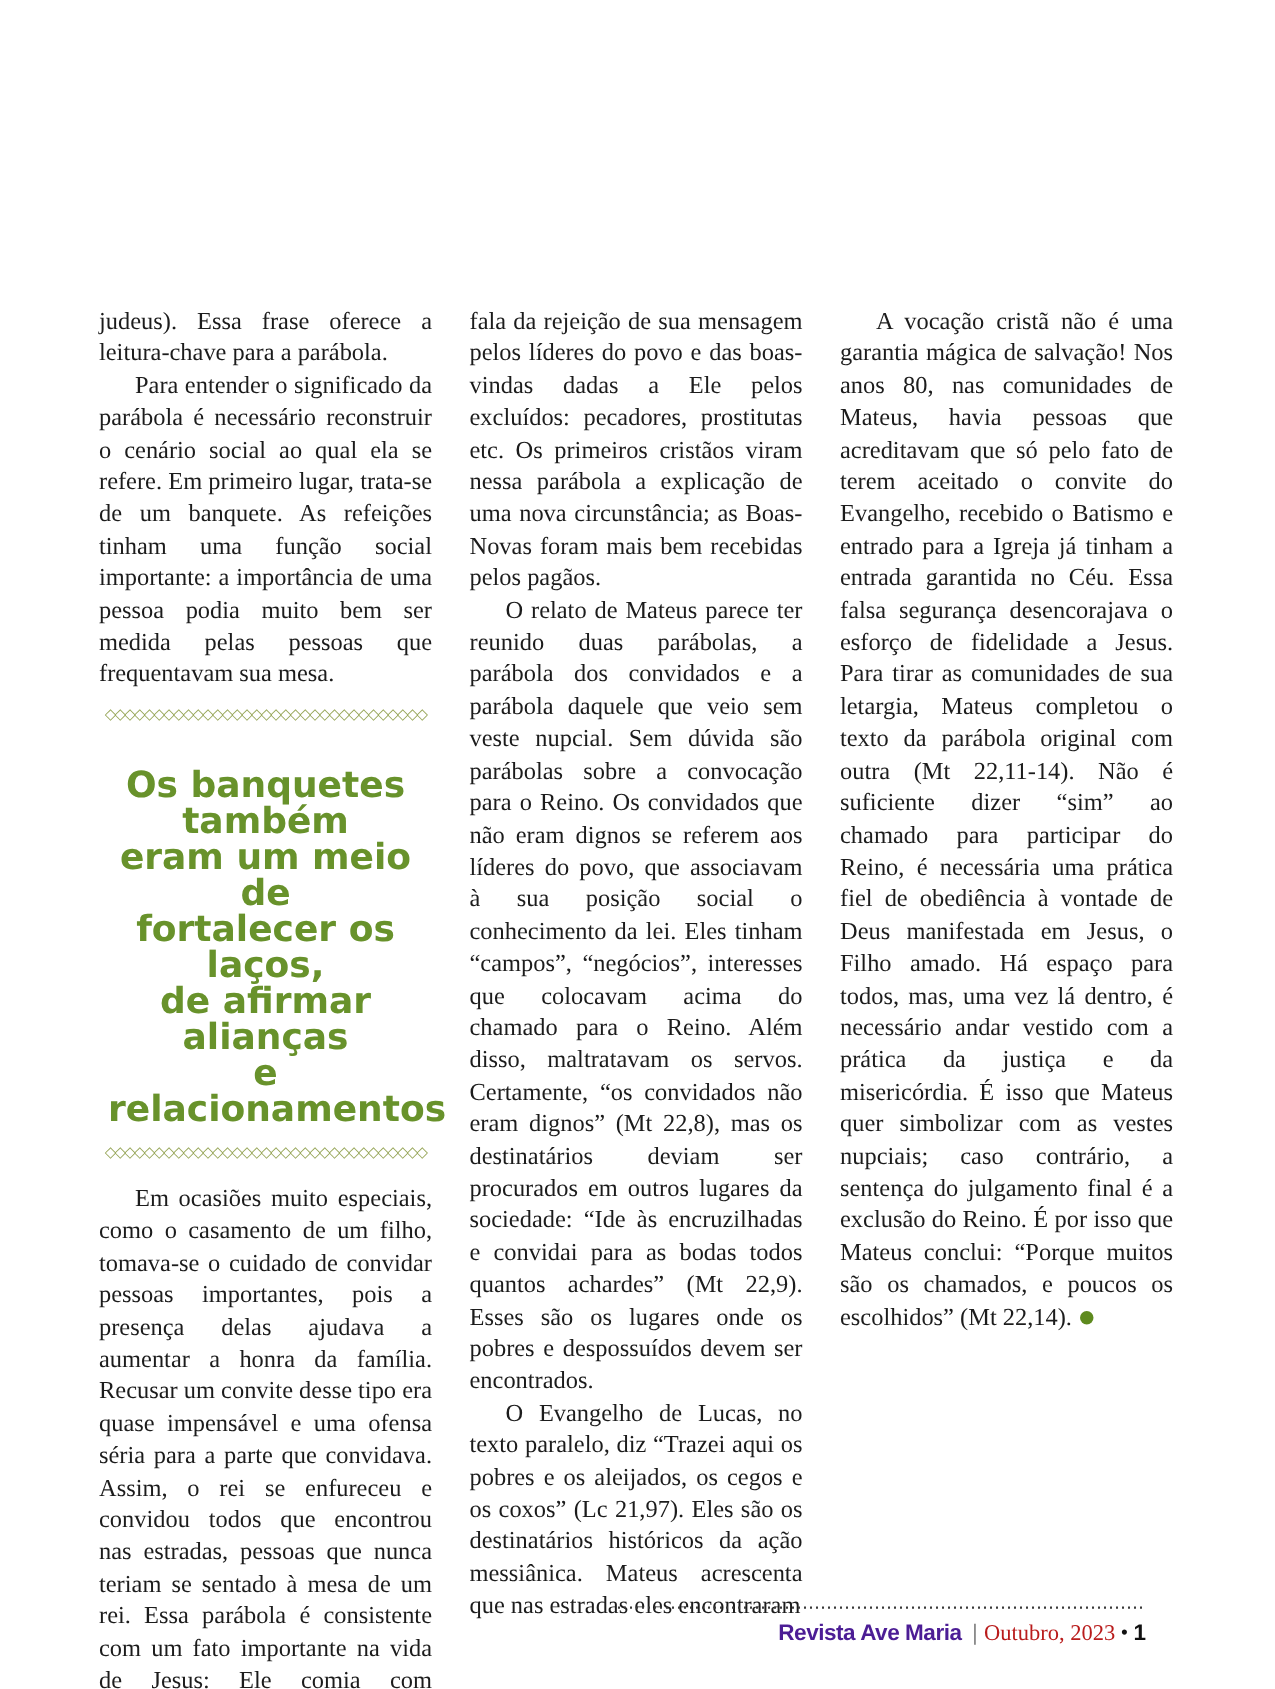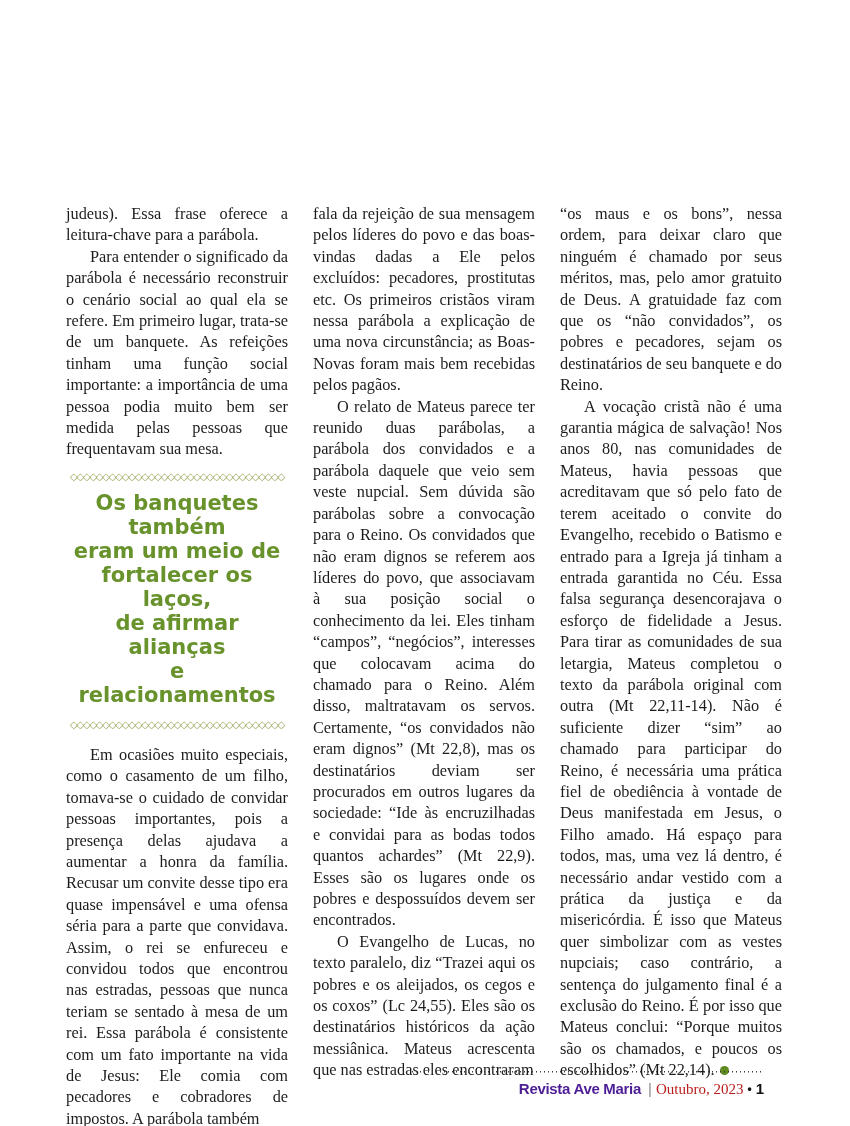--- a/index.html
+++ b/index.html
@@ -49,24 +49,24 @@
     color: #95a455;
     font-size: 10px;
     letter-spacing: -1.2px;
     line-height: 12px;
     white-space: nowrap;
     overflow: hidden;
     text-align: center;
     user-select: none;
   }
   .quote-text {
-    margin: 8px 6px 12px 6px;
+    margin: 28px 6px 12px 6px;
     font-family: "DejaVu Sans", sans-serif;
     font-weight: bold;
-    font-size: 21px;
+    font-size: 24px;
     line-height: 24px;
     color: #68922b;
     white-space: pre-line;
     text-align: center;
   }
   .end-dot {
     display: inline-block;
     width: 9px;
     height: 9px;
     border-radius: 50%;
@@ -141,25 +141,24 @@
 de afirmar alianças
 e relacionamentos</div>
         <div class="ornament">◇◇◇◇◇◇◇◇◇◇◇◇◇◇◇◇◇◇◇◇◇◇◇◇◇◇◇◇◇◇◇◇◇</div>
       </div>
       <p class="body-text">Em ocasiões muito especiais, como o casamento de um filho, tomava-se o cuidado de convidar pessoas importantes, pois a presença delas ajudava a aumentar a honra da família. Recusar um convite desse tipo era quase impensável e uma ofensa séria para a parte que convidava. Assim, o rei se enfureceu e convidou todos que encontrou nas estradas, pessoas que nunca teriam se sentado à mesa de um rei. Essa parábola é consistente com um fato importante na vida de Jesus: Ele comia com pecadores e cobradores de impostos. A parábola também</p>
     </div>
 
     <div class="col">
       <p class="body-text no-indent">fala da rejeição de sua mensagem pelos líderes do povo e das boas-vindas dadas a Ele pelos excluídos: pecadores, prostitutas etc. Os primeiros cristãos viram nessa parábola a explicação de uma nova circunstância; as Boas-Novas foram mais bem recebidas pelos pagãos.</p>
       <p class="body-text">O relato de Mateus parece ter reunido duas parábolas, a parábola dos convidados e a parábola daquele que veio sem veste nupcial. Sem dúvida são parábolas sobre a convocação para o Reino. Os convidados que não eram dignos se referem aos líderes do povo, que associavam à sua posição social o conhecimento da lei. Eles tinham “campos”, “negócios”, interesses que colocavam acima do chamado para o Reino. Além disso, maltratavam os servos. Certamente, “os convidados não eram dignos” (Mt 22,8), mas os destinatários deviam ser procurados em outros lugares da sociedade: “Ide às encruzilhadas e convidai para as bodas todos quantos achardes” (Mt 22,9). Esses são os lugares onde os pobres e despossuídos devem ser encontrados.</p>
-      <p class="body-text">O Evangelho de Lucas, no texto paralelo, diz “Trazei aqui os pobres e os aleijados, os cegos e os coxos” (Lc 24,55). Eles são os destinatários históricos da ação messiânica. Mateus acrescenta que nas estradas eles encontraram</p>
+      <p class="body-text">O Evangelho de Lucas, no texto paralelo, diz “Trazei aqui os pobres e os aleijados, os cegos e os coxos” (Lc 21,97). Eles são os destinatários históricos da ação messiânica. Mateus acrescenta que nas estradas eles encontraram</p>
     </div>
 
     <div class="col">
-      <p class="body-text no-indent">“os maus e os bons”, nessa ordem, para deixar claro que ninguém é chamado por seus méritos, mas, pelo amor gratuito de Deus. A gratuidade faz com que os “não convidados”, os pobres e pecadores, sejam os destinatários de seu banquete e do Reino.</p>
       <p class="body-text"><span>A vocação cristã não é uma garantia mágica de salvação! Nos anos 80, nas comunidades de Mateus, havia pessoas que acreditavam que só pelo fato de terem aceitado o convite do Evangelho, recebido o Batismo e entrado para a Igreja já tinham a entrada garantida no Céu. Essa falsa segurança desencorajava o esforço de fidelidade a Jesus. Para tirar as comunidades de sua letargia, Mateus completou o texto da parábola original com outra (Mt 22,11-14). Não é suficiente dizer “sim” ao chamado para participar do Reino, é necessária uma prática fiel de obediência à vontade de Deus manifestada em Jesus, o Filho amado. Há espaço para todos, mas, uma vez lá dentro, é necessário andar vestido com a prática da justiça e da misericórdia. É isso que Mateus quer simbolizar com as vestes nupciais; caso contrário, a sentença do julgamento final é a exclusão do Reino. É por isso que Mateus conclui: “Porque muitos são os chamados, e poucos os escolhidos” (Mt 22,14).</span><span class="end-dot"></span></p>
     </div>
 
   </div>
 
   <div class="footer">
     <div class="footer-rule"></div>
     <div class="footer-text">
       <span class="mag">Revista Ave Maria</span><span class="sep">|</span><span class="issue">Outubro, 2023</span><span class="bullet">•</span><span class="pagenum">1</span>
     </div>

